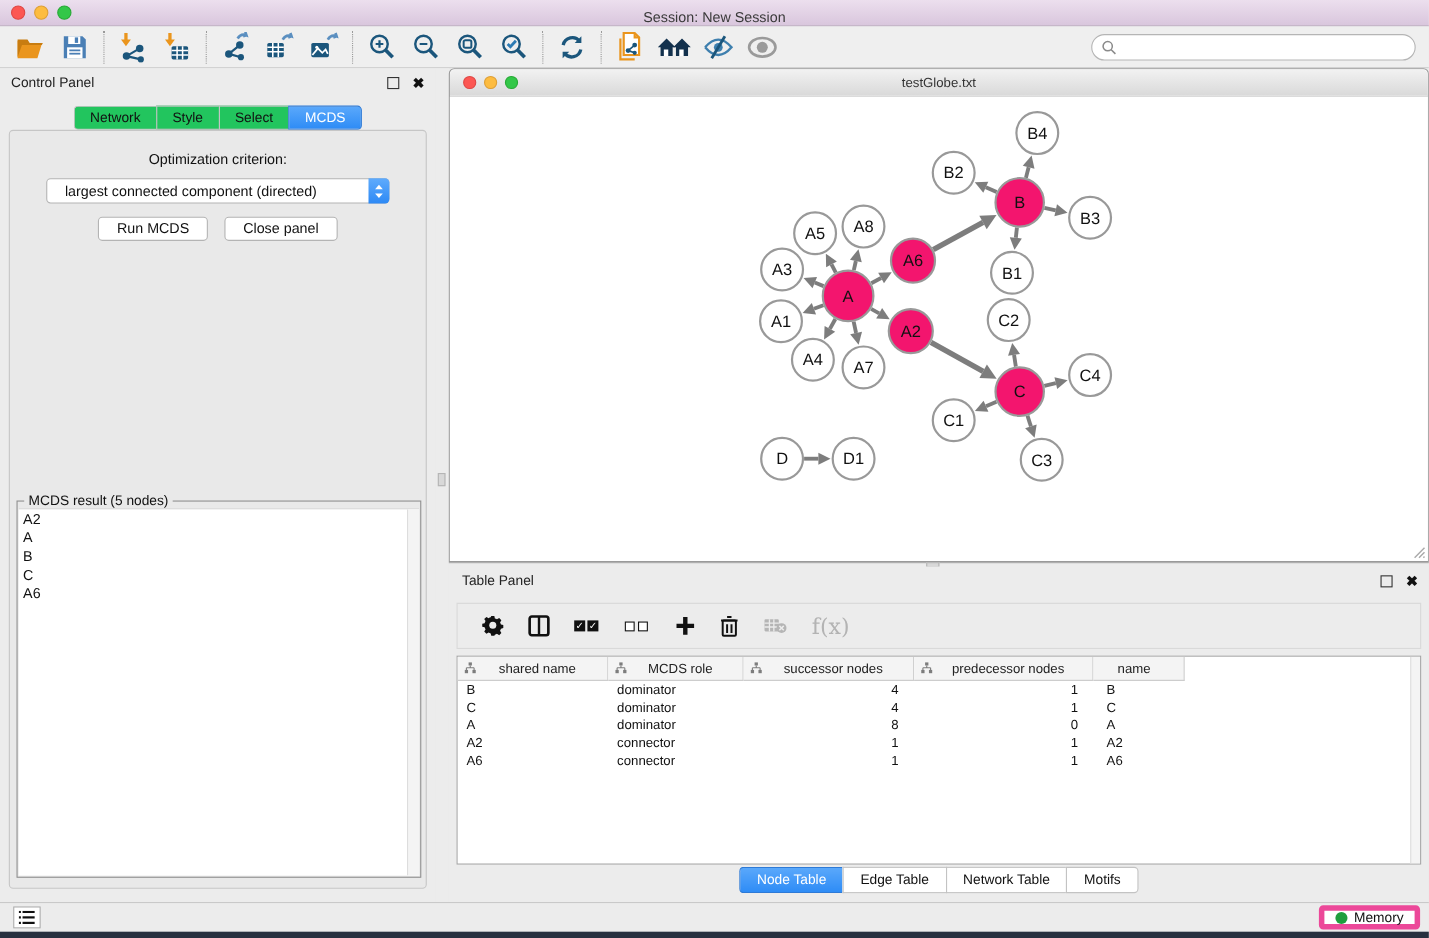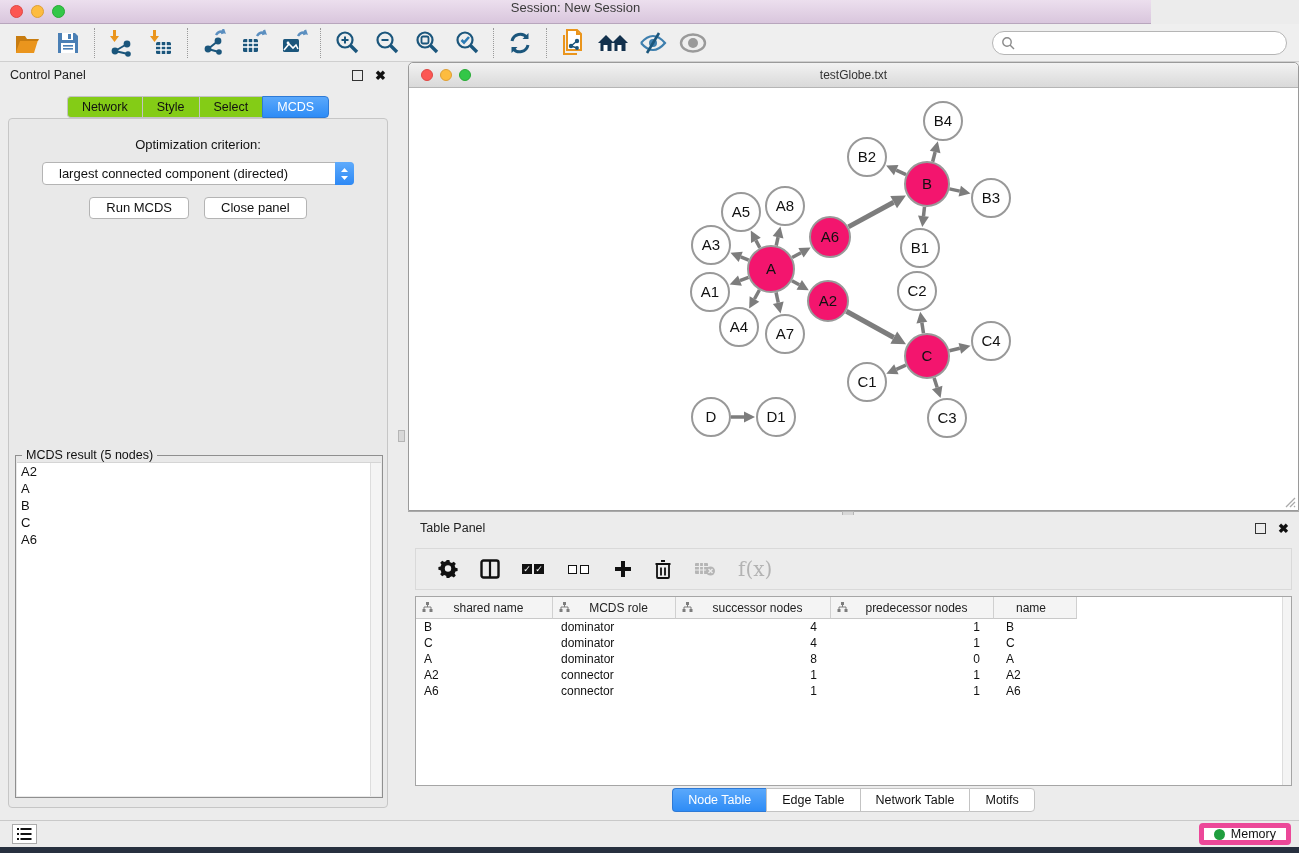--- a/index.html
+++ b/index.html
@@ -1,22 +1,22 @@
 <!DOCTYPE html>
 <html><head>
 <meta charset="utf-8">
 <style>
   * { margin:0; padding:0; box-sizing:border-box; }
   html,body { width:1299px; height:853px; font-family:"Liberation Sans", sans-serif; background:#ececec; overflow:hidden; }
   .stage { position:relative; width:1299px; height:853px; background:#ececec; }
 
   
-  .titlebar { position:absolute; left:0; top:0; width:1151px; height:24px;
+  .titlebar { position:absolute; left:0; top:0; width:1299px; height:24px;
     background:linear-gradient(#ecdfee,#d9c6dd); border-bottom:1px solid #b8a6bd;
-    display:flex; align-items:flex-start; }
+    display:flex; align-items:flex-end; }
   .tl-group { position:absolute; left:10px; top:5px; display:flex; gap:8px; }
   .tl { width:13px; height:13px; border-radius:50%; }
   .tl.red { background:#fc5753; border:1px solid #df4744; }
   .tl.yellow { background:#fdbc40; border:1px solid #de9f34; }
   .tl.green { background:#33c748; border:1px solid #27aa35; }
   .titlebar .title { width:100%; text-align:center; font-size:13px; color:#3a3a3a; }
 
   
   .toolbar { position:absolute; left:0; top:24px; width:1299px; height:38px; background:#efefef;
     border-bottom:1px solid #cfcfcf; display:flex; align-items:center; padding-left:8px; }
@@ -26,21 +26,21 @@
     border:1px solid #b5b5b5; border-radius:12px; display:flex; align-items:center; padding-left:8px; }
   .tb-search input { border:none; outline:none; flex:1; font-size:12px; background:transparent; height:20px; }
 
   
   .control-panel { position:absolute; left:0; top:62px; width:396px; height:758px; background:#ececec; }
   .panel-head { height:26px; display:flex; align-items:center; padding:0 10px; }
   .panel-head .ph-title { font-size:12.5px; color:#222; flex:1; }
   .ph-float { width:11px; height:11px; border:1.5px solid #333; margin-right:12px; }
   .ph-close { font-size:13px; color:#111; font-weight:bold; line-height:11px; }
   .cp-tabs { position:absolute; left:0; top:34px; width:100%; display:flex; justify-content:center; }
-  .cp-tab { font-size:12.5px; padding:3px 14px; background:#84cc16; border:1px solid #c3c3c3; border-right:none; color:#111; }
+  .cp-tab { font-size:12.5px; padding:3px 14px; background:#22c55e; border:1px solid #c3c3c3; border-right:none; color:#111; }
   .cp-tab:first-child { border-radius:4px 0 0 4px; }
   .cp-tab:last-child { border-radius:0 4px 4px 0; border-right:1px solid #c3c3c3; }
   .cp-tab.active { background:linear-gradient(#5aa8fb,#2e8cf6); border-color:#2e7ad6; color:#fff; }
   .cp-body { position:absolute; left:8px; top:56px; width:380px; height:690px; background:#e9e9e9;
     border:1px solid #c6c6c6; border-radius:4px; }
   .crit-label { text-align:center; margin-top:18px; font-size:13px; color:#111; }
   .crit-select { position:relative; margin:10px auto 0; width:312px; height:23px; background:#fff;
     border:1px solid #b4b4b4; border-radius:4px; display:flex; align-items:center; padding-left:16px; }
   .crit-select .sel-text { font-size:13px; color:#111; flex:1; }
   .sel-stepper { width:19px; height:23px; margin-right:-1px; border-radius:0 4px 4px 0;

